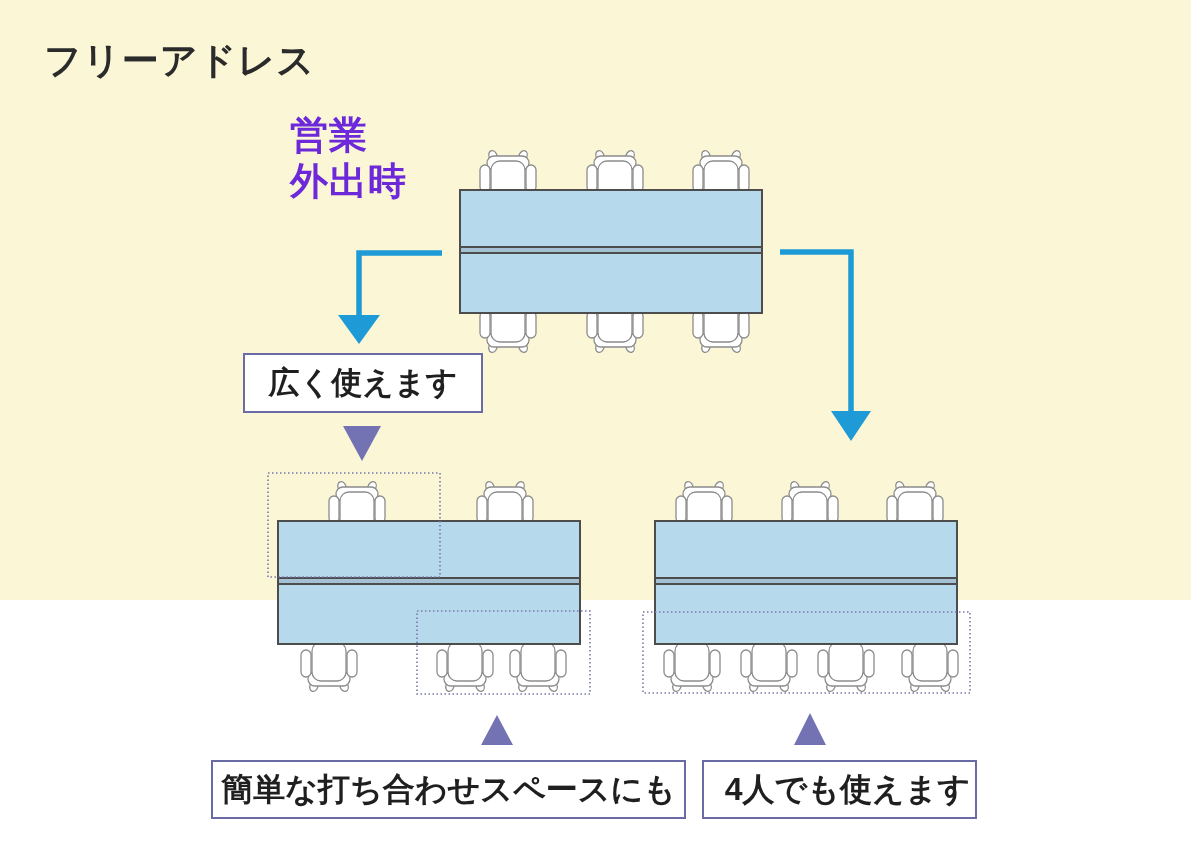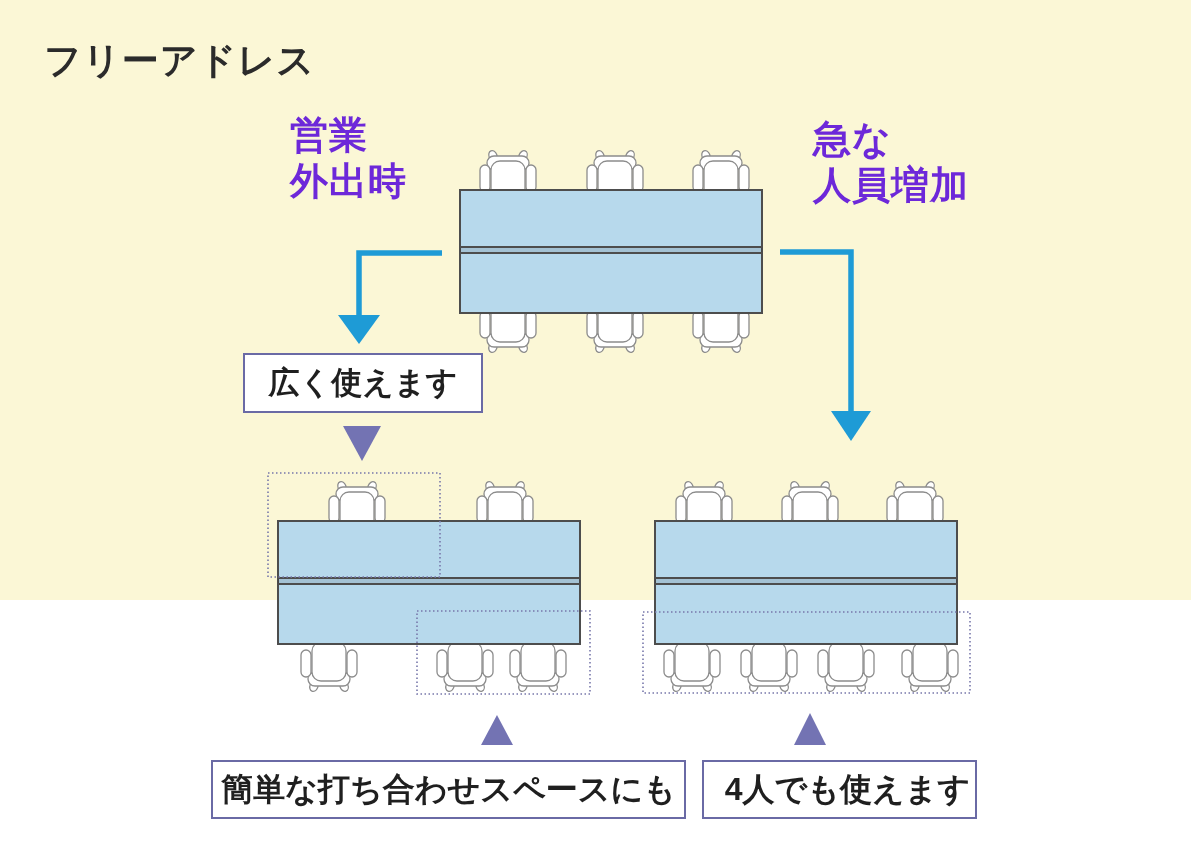--- a/index.html
+++ b/index.html
@@ -36,22 +36,20 @@
 </style>
 </head>
 <body>
 
 <div class="canvas">
 
   <div class="title">フリーアドレス</div>
 
   <div class="callout left">営業
 外出時</div>
-  <div class="callout right">急な
-人員増加</div>
 
   <svg class="layer" width="1191" height="842" viewBox="0 0 1191 842">
     <defs>
 
       <g id="chair" fill="#ffffff" stroke="#8c8c8c" stroke-width="1.3">
         <ellipse cx="-15" cy="6" rx="4" ry="5.5" transform="rotate(-22 -15 6)"></ellipse>
         <ellipse cx="15" cy="6" rx="4" ry="5.5" transform="rotate(22 15 6)"></ellipse>
         <rect x="-21" y="6" width="42" height="14" rx="7"></rect>
         <rect x="-28" y="15" width="10" height="27" rx="5"></rect>
         <rect x="18" y="15" width="10" height="27" rx="5"></rect>

